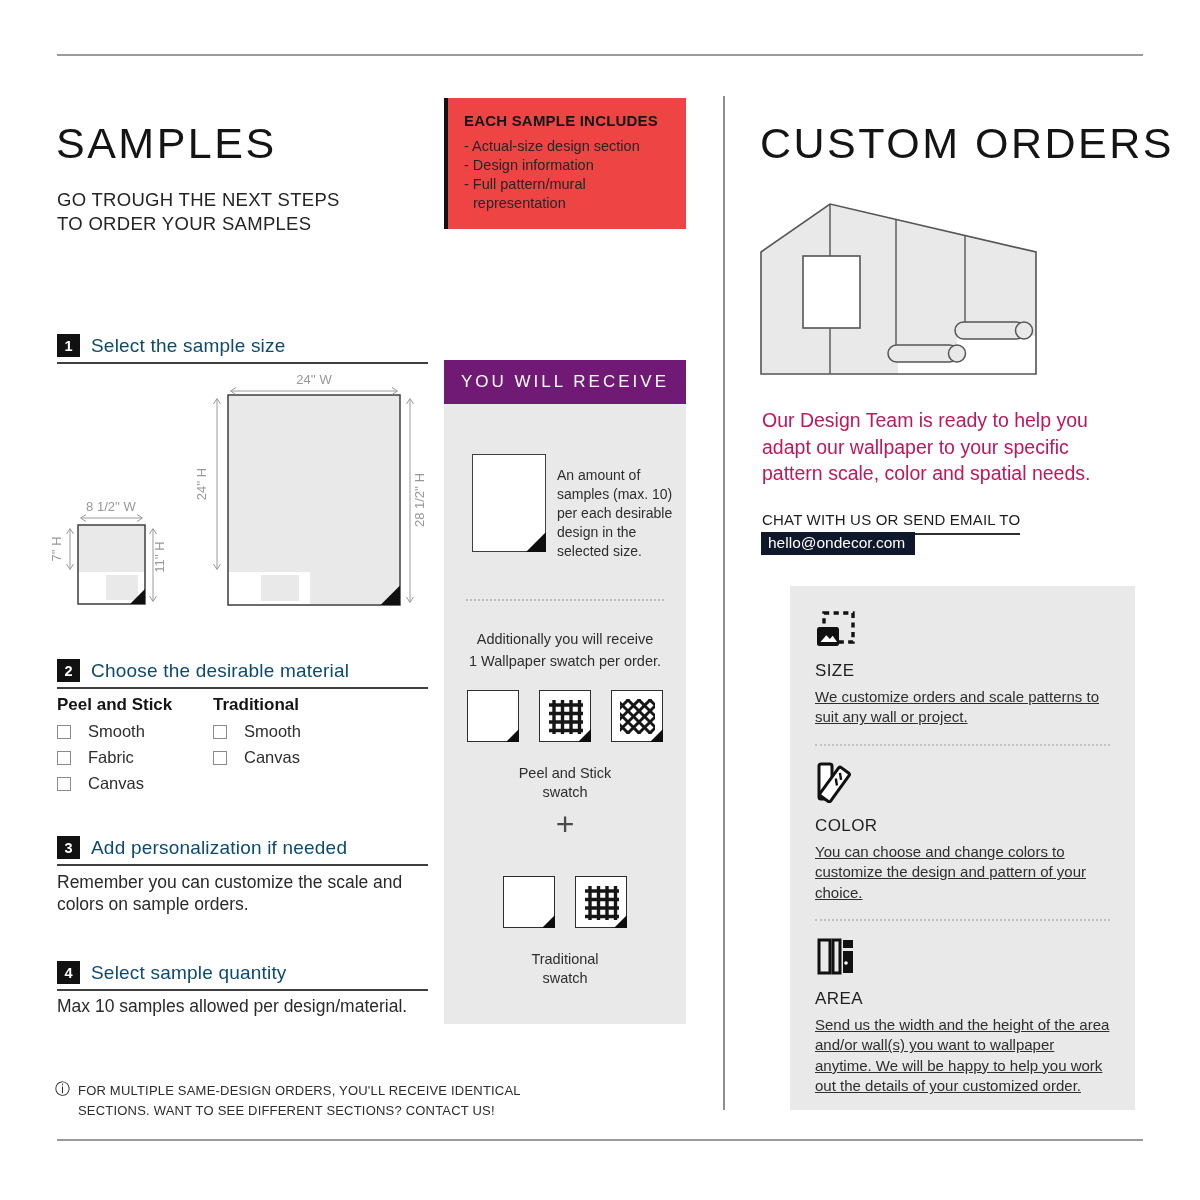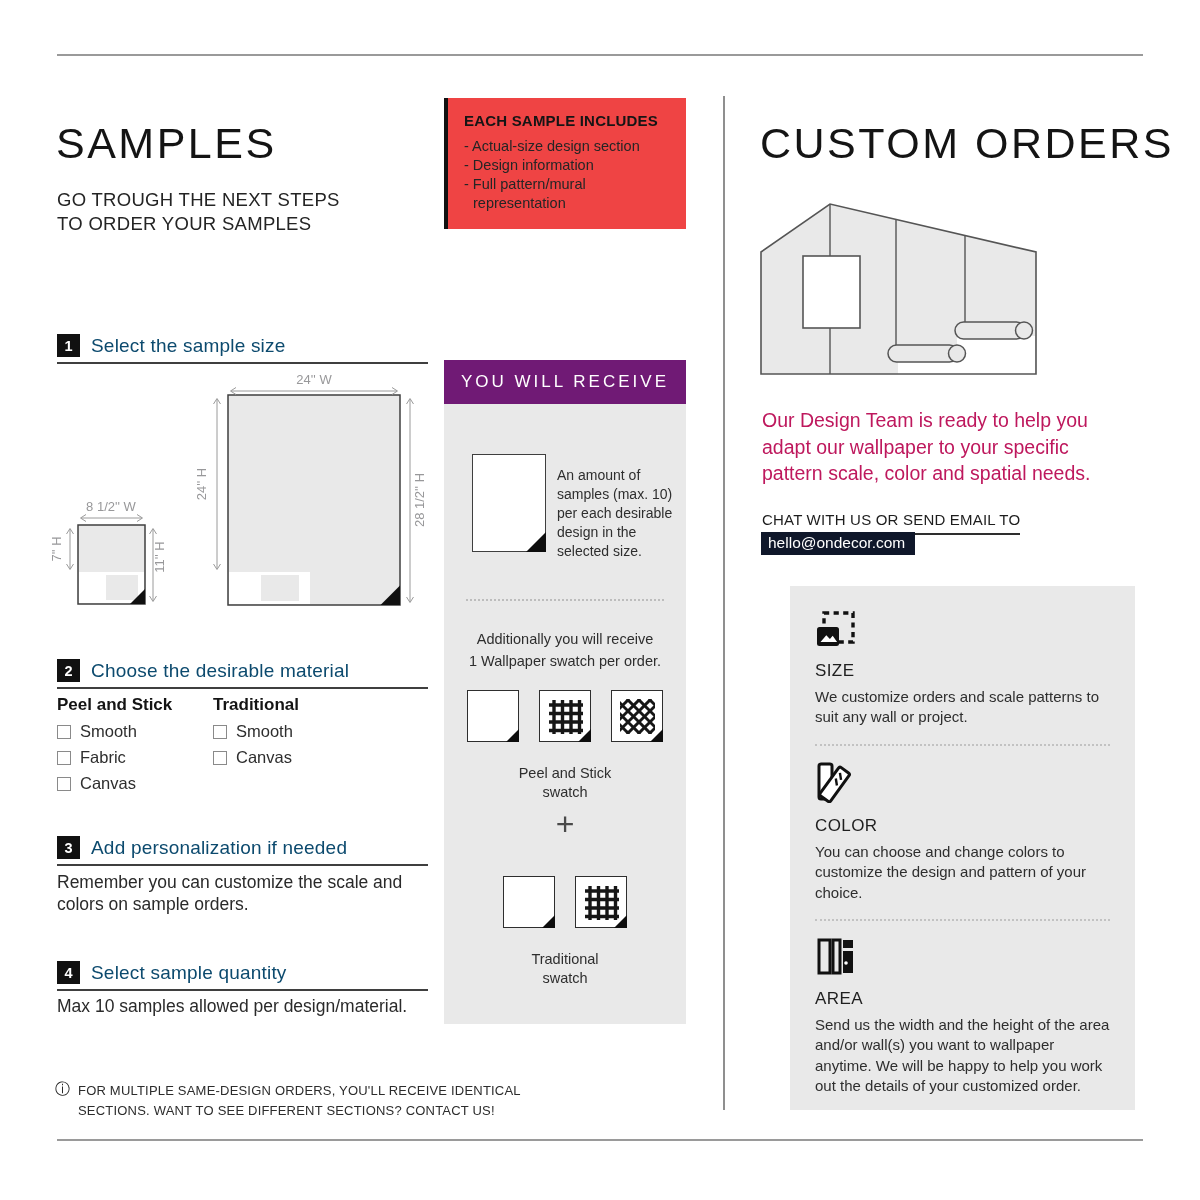--- a/index.html
+++ b/index.html
@@ -27,21 +27,21 @@
   .step-body{position:absolute;left:57px;font-size:17.5px;line-height:1.24;color:#2a2a2a;}
   #step3-body{top:872px;width:352px;}
   #step4-body{top:996px;width:420px;}
   
   #size-diagram{position:absolute;left:50px;top:372px;width:382px;height:248px;}
   #size-diagram text{font:13px "Liberation Sans","DejaVu Sans",sans-serif;fill:#98989a;}
   
   .mat-col{position:absolute;top:695px;}
   #mat-peel{left:57px;} #mat-trad{left:213px;}
   .mat-heading{font-size:17px;font-weight:700;color:#141414;margin-bottom:4px;}
-  .opt-row{display:flex;align-items:center;gap:9px;margin-top:7px;font-size:16.5px;color:#2e2e2e;}
+  .opt-row{display:flex;align-items:center;gap:17px;margin-top:7px;font-size:16.5px;color:#2e2e2e;}
   .cbx{width:12px;height:12px;border:1.5px solid #8a8a8a;background:#fff;flex:0 0 auto;}
   
   #footnote{position:absolute;left:55px;top:1080px;width:490px;display:flex;gap:8px;}
   .fn-icon{font-size:15px;color:#222;line-height:1.25;}
   .fn-text{font-size:13px;letter-spacing:.2px;color:#2c2c2c;line-height:1.5;padding-top:1px;}
   
   #mid-header{position:absolute;left:444px;top:360px;width:242px;height:44px;background:#701a75;color:#fff;display:flex;align-items:center;justify-content:center;font-size:17px;letter-spacing:3px;white-space:nowrap;}
   #mid-body{position:absolute;left:444px;top:404px;width:242px;height:620px;background:#e9e9e9;}
   .sheet{position:absolute;left:28px;top:50px;width:72px;height:96px;background:#fff;border:1px solid #3f3f3f;}
   .fold{position:absolute;right:-1px;bottom:-1px;width:0;height:0;border-left:20px solid transparent;border-bottom:20px solid #0d0d0d;}
@@ -55,21 +55,21 @@
   .swatch-label{position:absolute;left:0;right:0;text-align:center;font-size:14.5px;line-height:1.3;color:#2e2e2e;}
   #peel-label{top:360px;} #trad-label{top:546px;}
   .plus{position:absolute;left:0;right:0;top:404px;text-align:center;font-size:32px;color:#4a4a4a;line-height:1;}
   
   #house{position:absolute;left:760px;top:200px;width:280px;height:180px;}
   #intro{position:absolute;left:762px;top:407px;width:352px;font-size:19.5px;line-height:1.37;color:#be185d;}
   #contact-label{position:absolute;left:762px;top:511px;font-size:15px;letter-spacing:.2px;color:#1d1d1d;border-bottom:2px solid #2e2e2e;padding-bottom:5px;white-space:nowrap;}
   #email-chip{position:absolute;left:761px;top:532px;background:#0f172a;color:#fff;font-size:15.5px;padding:2px 10px 3px 7px;white-space:nowrap;}
   #custom-card{position:absolute;left:758px;top:586px;width:345px;height:524px;background:#e9e9e9;box-sizing:border-box;padding:24px 25px 0 25px;margin-left:32px;}
   .card-heading{font-size:17px;color:#1f1f1f;letter-spacing:.4px;margin:13px 0 6px;}
-  .card-body{font-size:15px;line-height:1.36;color:#2e2e2e;}
+  .card-body{font-size:15px;line-height:1.36;color:#2e2e2e;text-decoration:underline;}
   .card-divider{border-top:2px dotted #c2c2c2;margin:16px 0 15px;}
   .card-icon{display:block;}
 </style>
 </head>
 <body>
 
 <div id="top-rule" class="h-rule"></div>
 <div id="bottom-rule" class="h-rule"></div>
 <div id="v-divider"></div>
 

